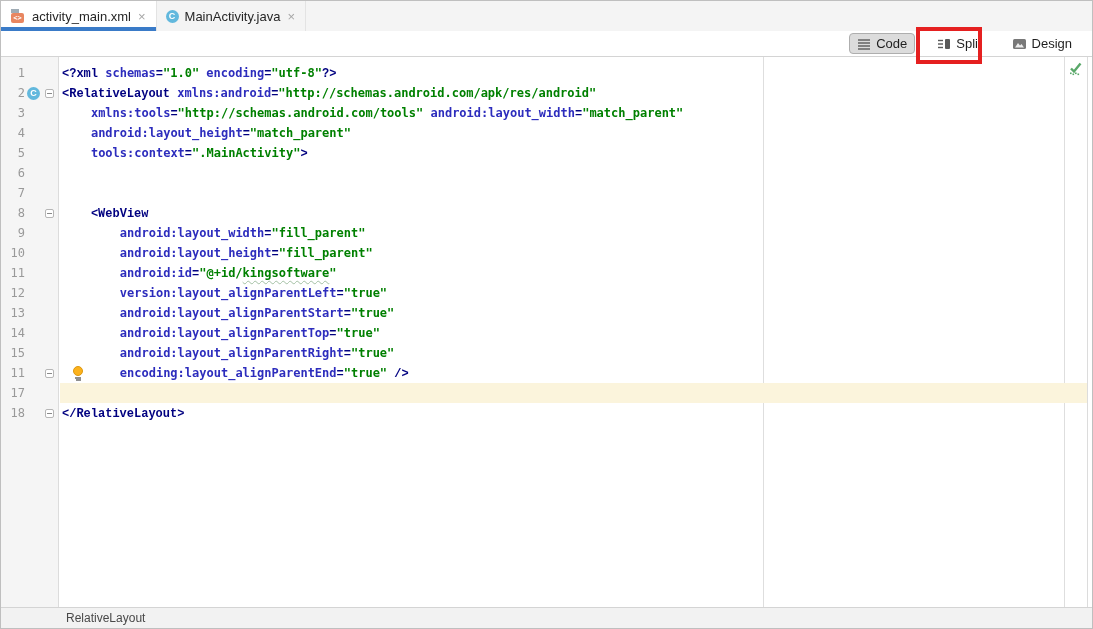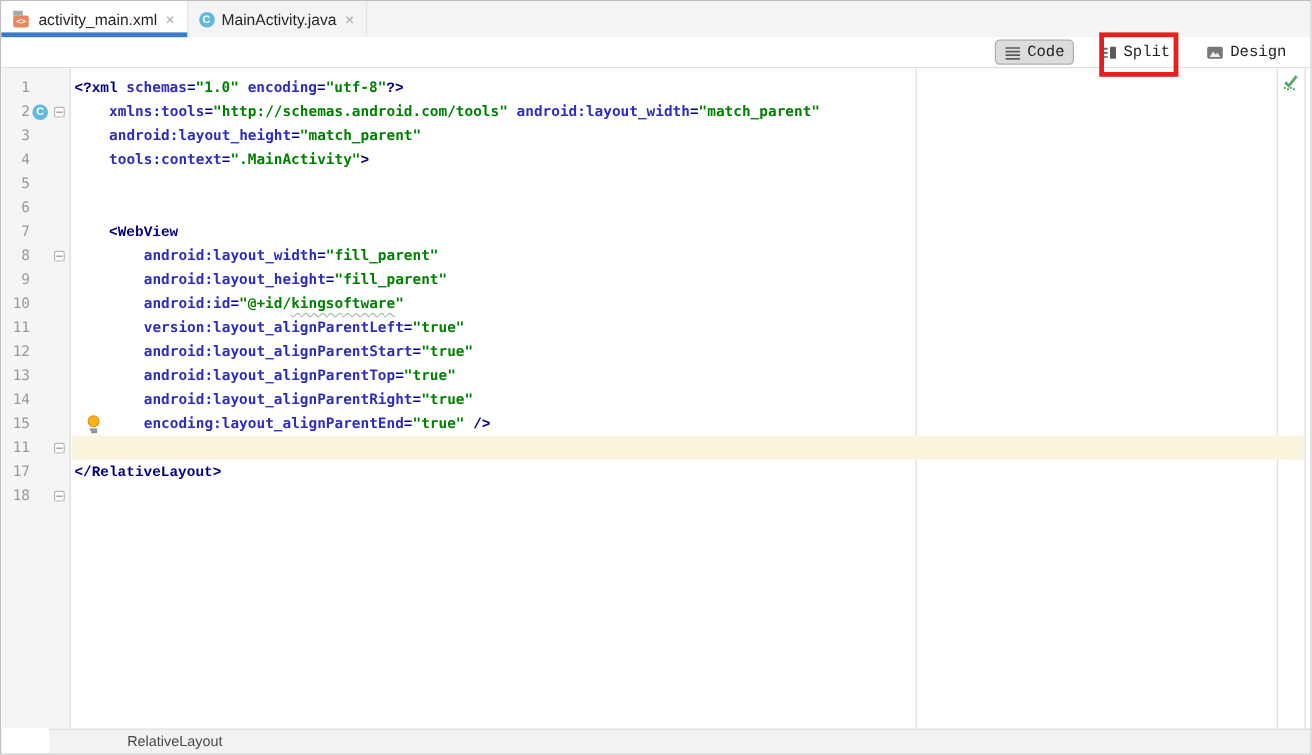--- a/index.html
+++ b/index.html
@@ -27,21 +27,21 @@
                           font-size:7px; line-height:10px; text-align:center; }
   .class-icon { width:13px; height:13px; border-radius:50%; flex:none;
                 background:var(--c-classbg,#62b8dd); color:#fff; font-weight:bold;
                 font-size:9px; line-height:13px; text-align:center; }
   
   .toolbar { height:26px; background:#fff; border-bottom:1px solid #d4d4d4;
              display:flex; align-items:center; justify-content:flex-end;
              gap:14px; padding-right:12px; }
   .mode-btn { display:flex; align-items:center; gap:5px; font-size:13px; color:#1f1f1f;
               background:none; border:1px solid transparent; border-radius:4px;
-              padding:2px 7px; font-family:Liberation Mono, monospace; }
+              padding:2px 7px; font-family:Liberation Sans, sans-serif; }
   .mode-btn.selected { background:#dcdcdc; border-color:#aeaeae; }
   .mode-btn svg { display:block; }
   .red-annotation { position:absolute; left:915px; top:26px; width:66px; height:37px;
                     border:4px solid var(--c-red,#e52020); z-index:6; pointer-events:none; }
   
   .editor { position:relative; height:550px; background:#fff; overflow:hidden; }
   .gutter { position:absolute; left:0; top:0; bottom:0; width:58px; background:#f5f5f5;
             border-right:1px solid #dcdcdc; padding-top:6px; z-index:2; }
   .gutter-row { height:20px; display:flex; align-items:center; }
   .gutter-num { width:24px; text-align:right; font-family:"DejaVu Sans Mono",monospace;
@@ -72,21 +72,21 @@
   .check-widget { position:absolute; top:3px; right:9px; width:16px; height:16px; z-index:4; }
   .bulb { position:absolute; left:12px; top:3px; width:12px; height:15px; }
   .bulb .bulb-glass { position:absolute; left:1px; top:0; width:10px; height:10px;
                       border-radius:50%; background:var(--c-bulb,#fcb21c);
                       border:1px solid #dd9810; }
   .bulb .bulb-base1 { position:absolute; left:3px; top:11px; width:6px; height:1.5px; background:#8f8f8f; }
   .bulb .bulb-base2 { position:absolute; left:3.5px; top:13px; width:5px; height:1.5px; background:#8f8f8f; }
   
   .statusbar { height:21px; background:#f2f2f2; border-top:1px solid #d4d4d4;
                display:flex; align-items:center; padding-left:65px; font-size:12px;
-               color:#494949;margin-left:40px; }
+               color:#494949; }
 </style>
 </head>
 <body>
 
 <div class="window">
 
   <div class="tabbar">
     <div class="tab active">
       <span class="layout-icon">
         <span class="li-top"></span>
@@ -236,20 +236,21 @@
           <span class="gutter-annot"></span>
           <span class="gutter-fold">
             <span class="fold-box"></span>
           </span>
         </div>
       </div>
     <div class="code-area">
       <div class="margin-guide guide-1"></div>
       <div class="margin-guide guide-2"></div>
     <div class="code-row"><span class="seg-t">&lt;?xml </span><span class="seg-a">schemas</span><span class="seg-t">=</span><span class="seg-s">"1.0"</span><span class="seg-p"> </span><span class="seg-a">encoding</span><span class="seg-t">=</span><span class="seg-s">"utf-8"</span><span class="seg-t">?&gt;</span></div>
+        <div class="code-row"><span class="seg-t">&lt;RelativeLayout </span><span class="seg-a">xmlns:android</span><span class="seg-t">=</span><span class="seg-s">"http://schemas.android.com/apk/res/android"</span></div>
         <div class="code-row"><span class="seg-p">    </span><span class="seg-a">xmlns:tools</span><span class="seg-t">=</span><span class="seg-s">"http://schemas.android.com/tools"</span><span class="seg-p"> </span><span class="seg-a">android:layout_width</span><span class="seg-t">=</span><span class="seg-s">"match_parent"</span></div>
         <div class="code-row"><span class="seg-p">    </span><span class="seg-a">android:layout_height</span><span class="seg-t">=</span><span class="seg-s">"match_parent"</span></div>
         <div class="code-row"><span class="seg-p">    </span><span class="seg-a">tools:context</span><span class="seg-t">=</span><span class="seg-s">".MainActivity"</span><span class="seg-t">&gt;</span></div>
         <div class="code-row"></div>
         <div class="code-row"></div>
         <div class="code-row"><span class="seg-p">    </span><span class="seg-t">&lt;WebView</span></div>
         <div class="code-row"><span class="seg-p">        </span><span class="seg-a">android:layout_width</span><span class="seg-t">=</span><span class="seg-s">"fill_parent"</span></div>
         <div class="code-row"><span class="seg-p">        </span><span class="seg-a">android:layout_height</span><span class="seg-t">=</span><span class="seg-s">"fill_parent"</span></div>
         <div class="code-row"><span class="seg-p">        </span><span class="seg-a">android:id</span><span class="seg-t">=</span><span class="seg-s">"@+id/</span><span class="seg-w">kingsoftware</span><span class="seg-s">"</span></div>
         <div class="code-row"><span class="seg-p">        </span><span class="seg-a">version:layout_alignParentLeft</span><span class="seg-t">=</span><span class="seg-s">"true"</span></div>

